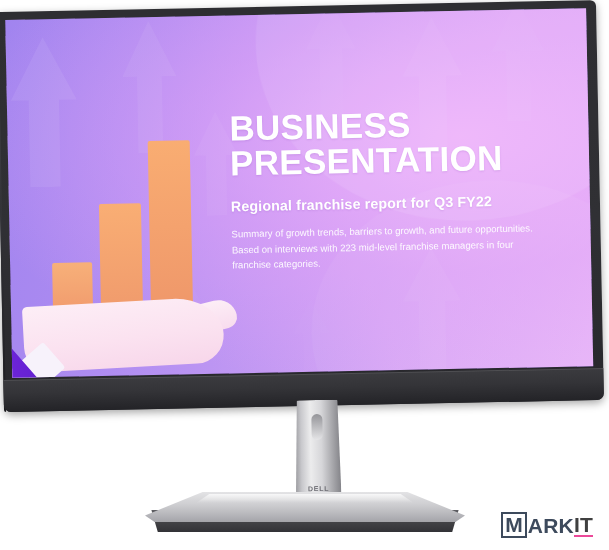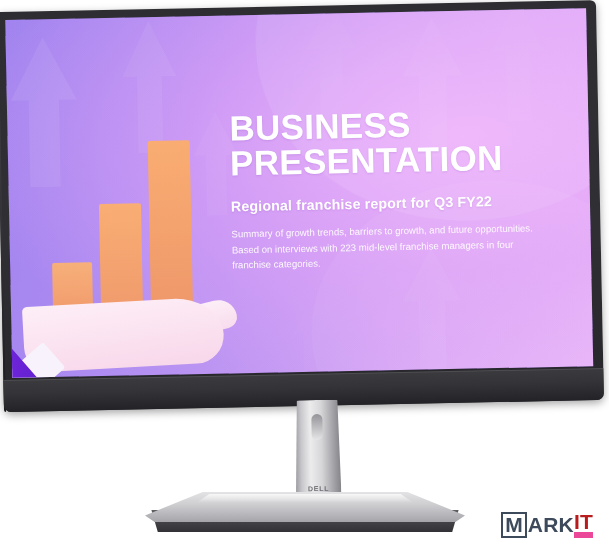--- a/index.html
+++ b/index.html
@@ -174,21 +174,21 @@
   #watermark{
     position:absolute;right:16px;bottom:12px;
     display:flex;align-items:center;
     font-weight:bold;font-size:21px;letter-spacing:.2px;
   }
   #wm-m{
     color:#3d4a5c;border:2px solid #3d4a5c;
     padding:0 2px 1px 2px;line-height:1;margin-right:1px;
   }
   #wm-ark{color:#3d4a5c;line-height:1;}
-  #wm-it{color:#b91c1c;line-height:1;border-bottom:6px solid #ec4899;}
+  #wm-it{color:#404040;line-height:1;border-bottom:2px solid #ec4899;}
 </style>
 </head>
 <body>
 
 <div id="scene">
 
   <div id="monitor">
     <div id="bezel"></div>
 
     <div id="screen">

